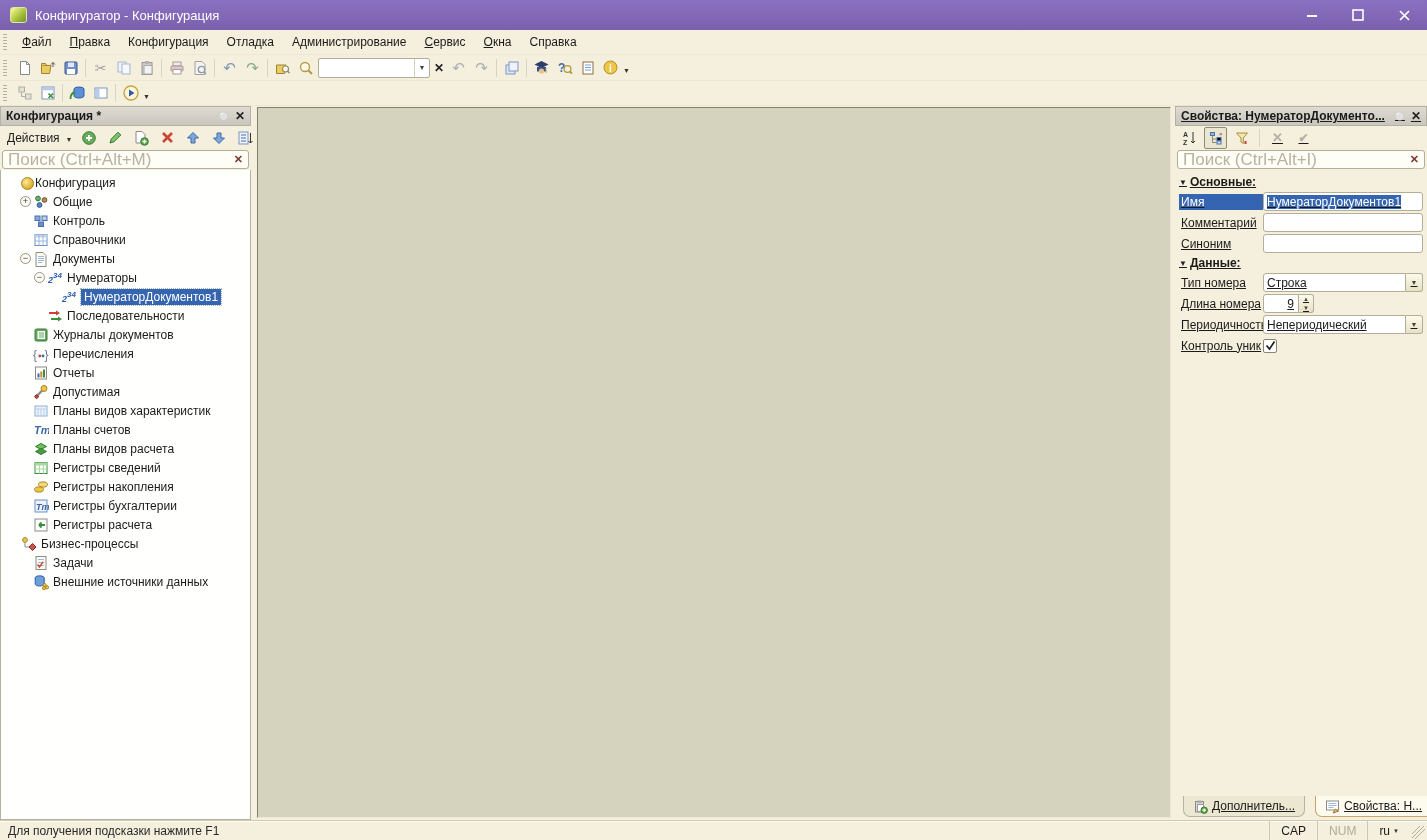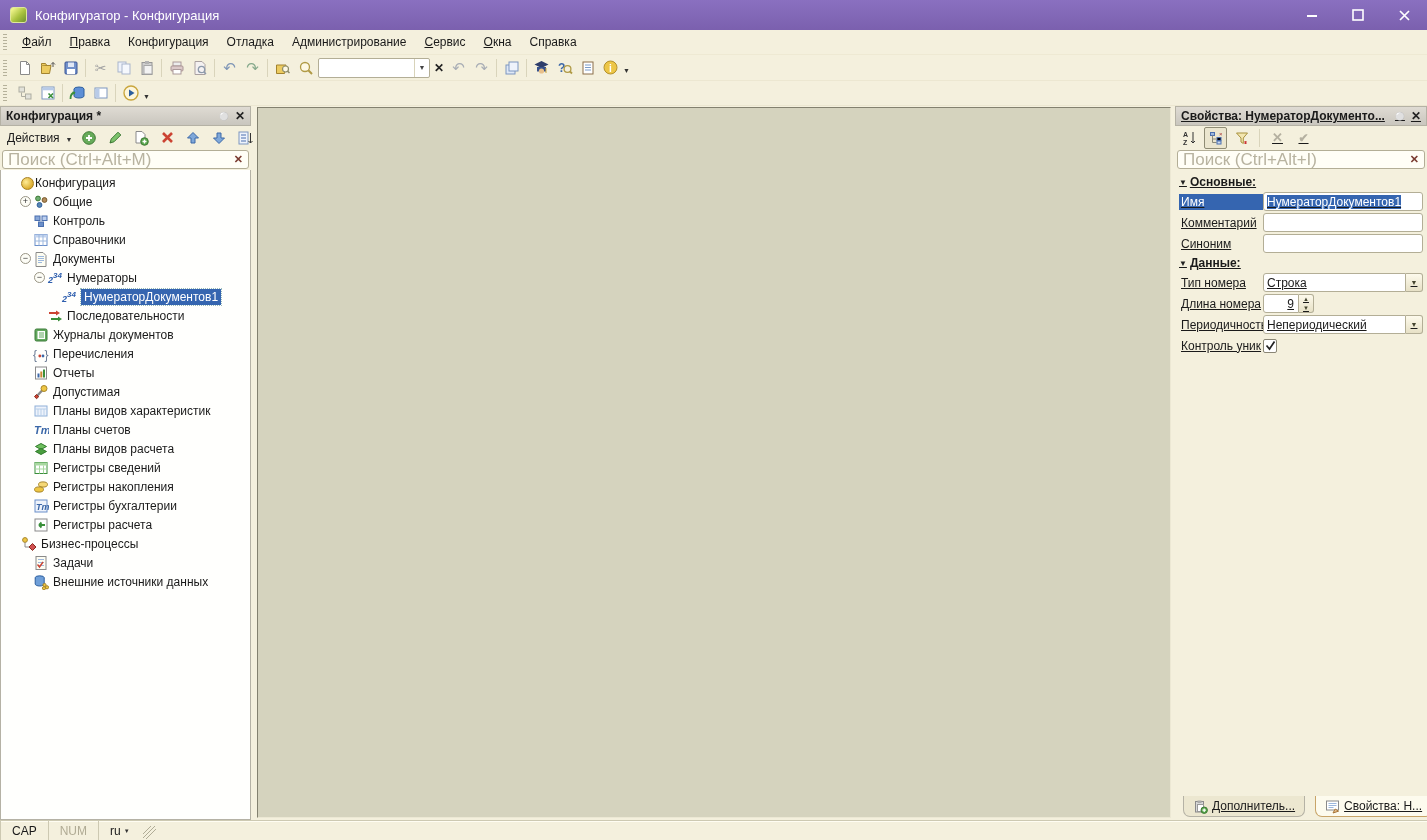--- a/index.html
+++ b/index.html
@@ -715,20 +715,21 @@
             <path d="M3.5 4.5h8M3.5 6.5h8M3.5 8.5h5" stroke="#9db8dd"></path>
             <path d="M8 14l2.2-4 3.3 2.2z" fill="#e9c08a" stroke="#a8763a"></path>
           </svg>
         <span>Свойства: Н...</span>
       </span>
     </div>
   </div>
 </div>
 
 <div class="statusbar">
+  <span class="hint">Для получения подсказки нажмите F1</span>
   <span class="scell">CAP</span>
   <span class="scell dim">NUM</span>
   <span class="scell">
     <span>ru</span>
     <span style="font-size:6px;color:#333">▼</span>
   </span>
   <span class="grip2"></span>
 </div>
 
 </body></html>

